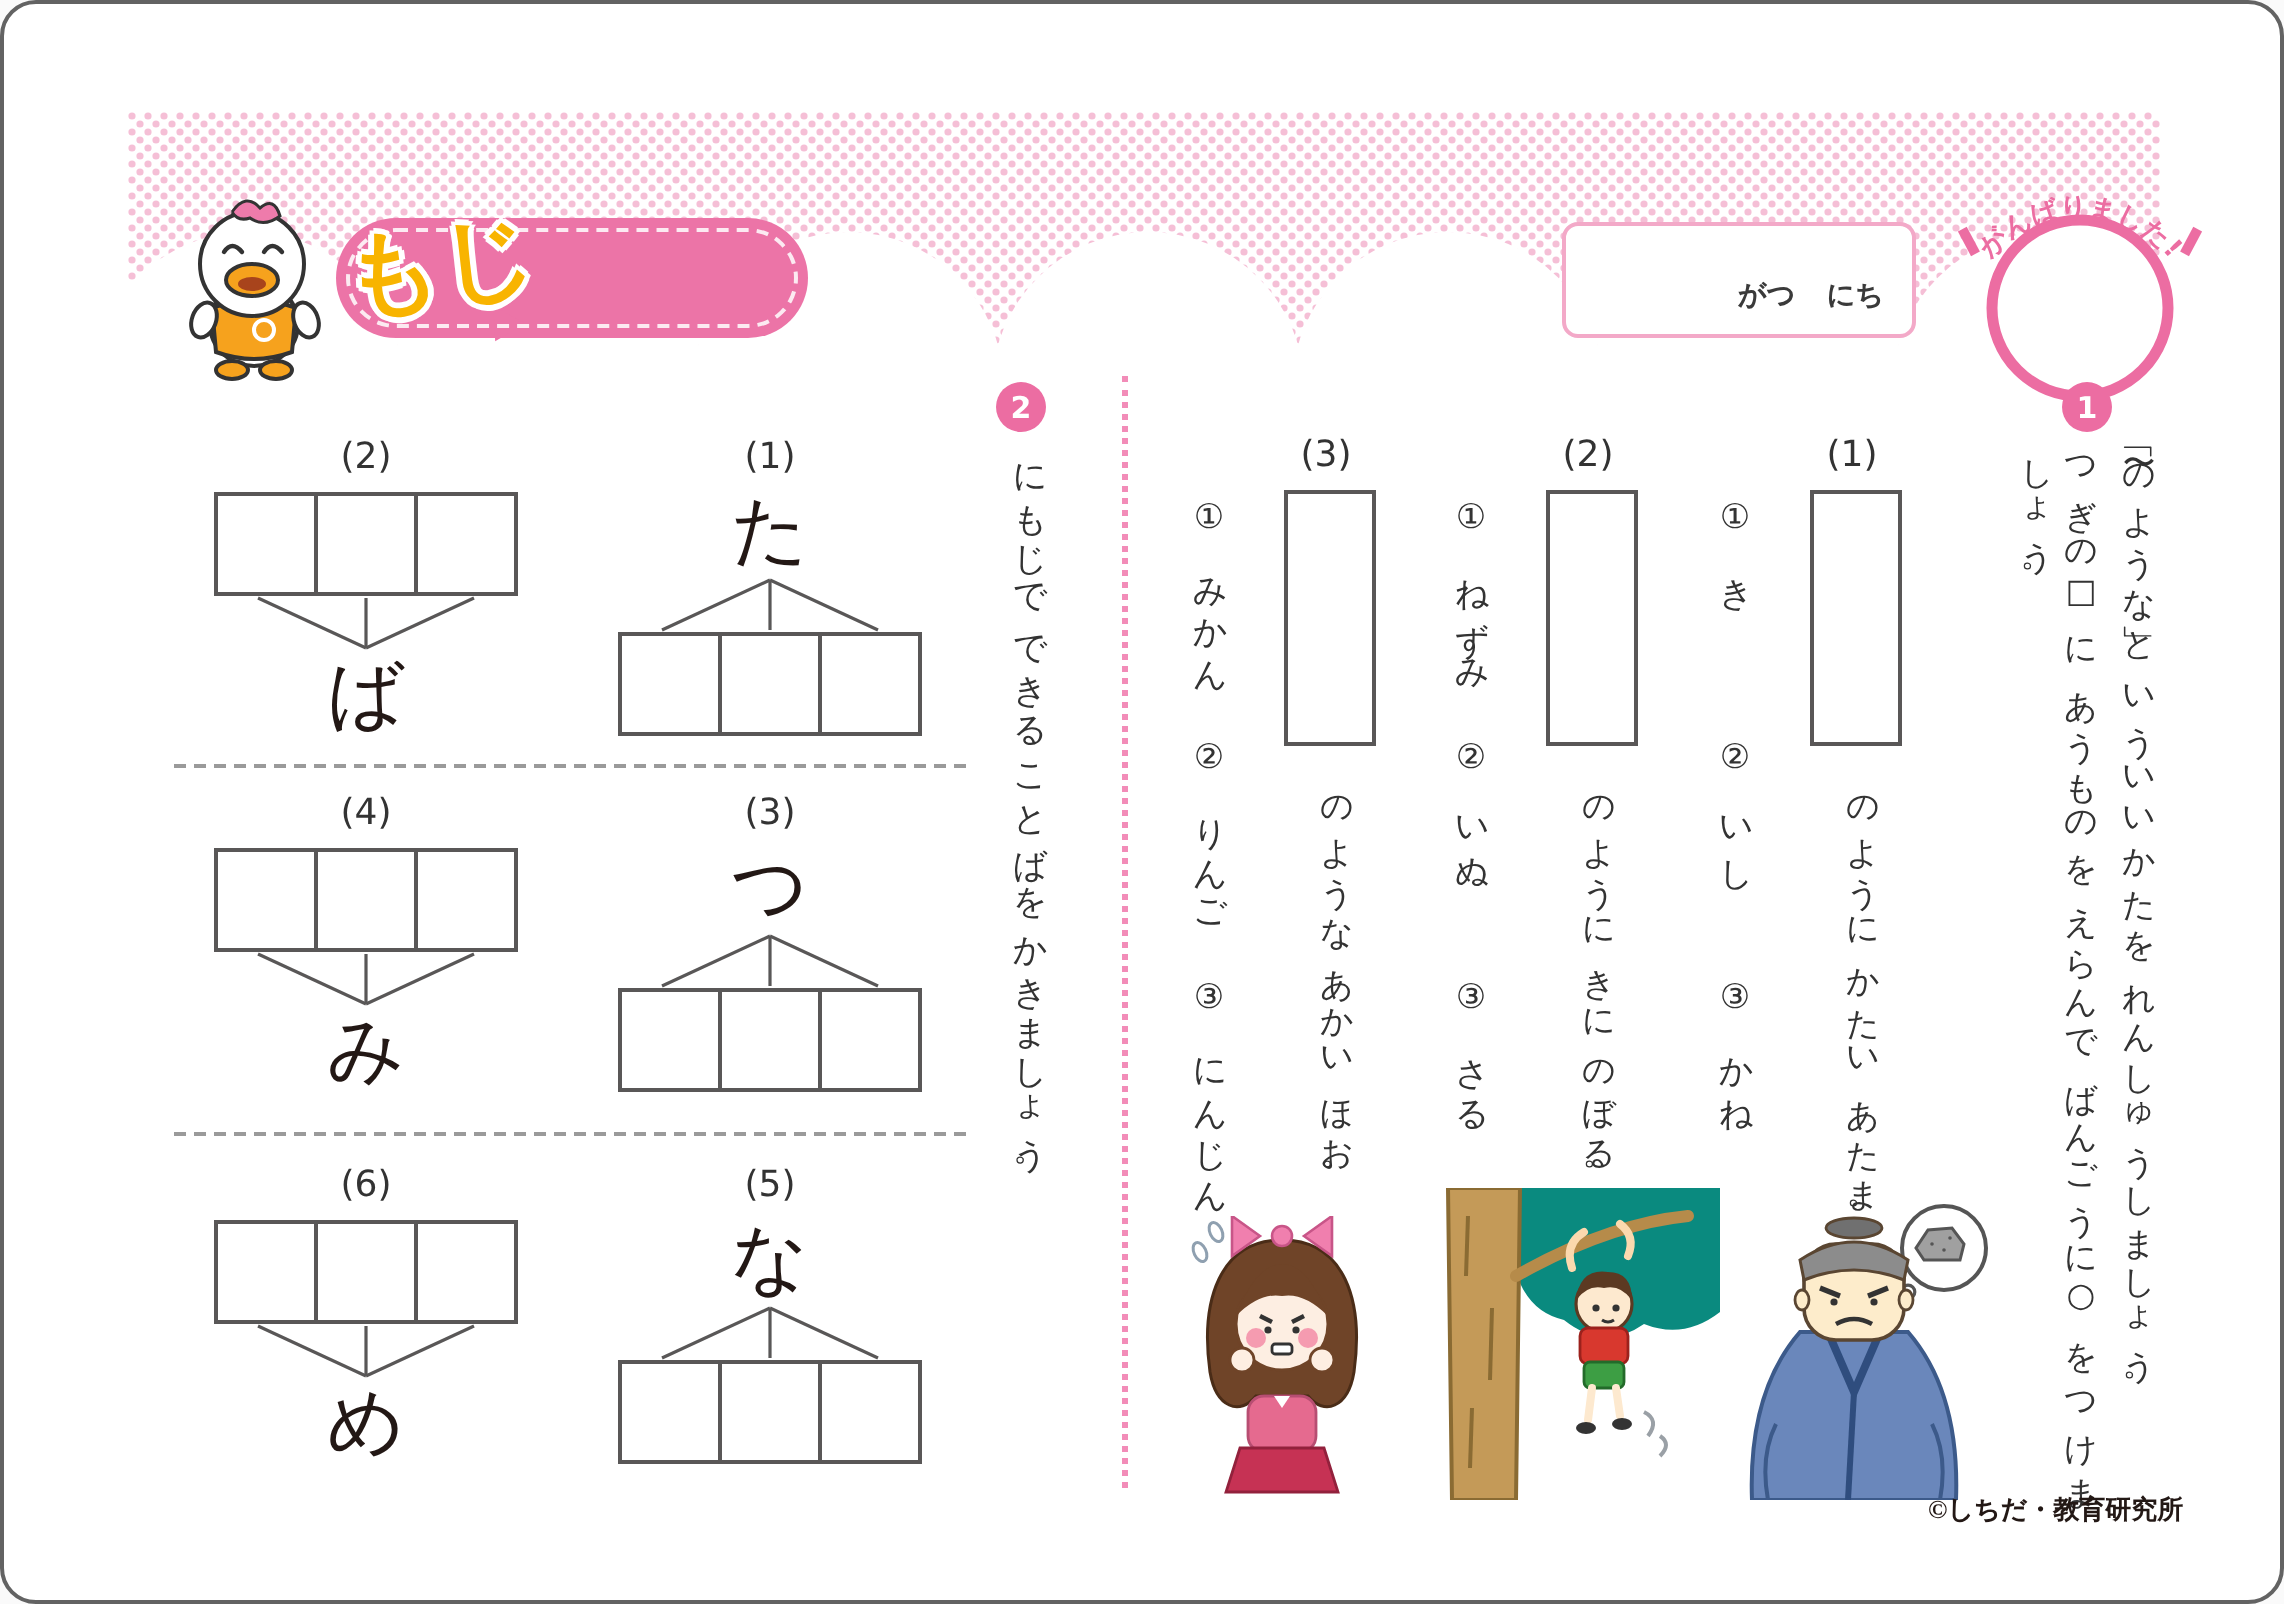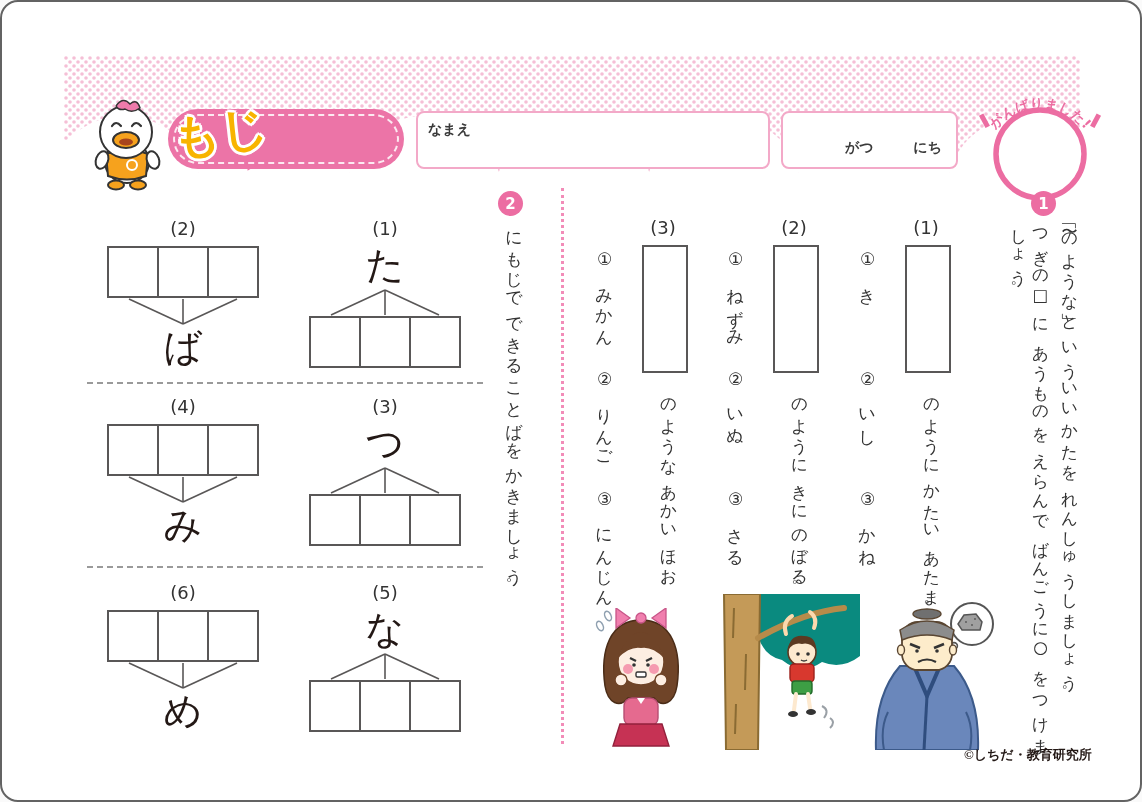--- a/index.html
+++ b/index.html
@@ -33,21 +33,21 @@
   }
   .name-box {
     position:absolute; left:414px; top:109px; width:354px; height:58px;
     border:2px solid #f3a9c8; border-radius:8px; background:#fff; padding:6px 10px;
   }
   .name-box .lbl { font-size:14px; font-weight:bold; color:#3a3a3a; }
   .date-box {
     position:absolute; left:779px; top:109px; width:177px; height:58px;
     border:2px solid #f3a9c8; border-radius:8px; background:#fff;
   }
-  .date-box .lbl { position:absolute; bottom:10px; font-size:14px; font-weight:bold; }
+  .date-box .lbl { position:absolute; bottom:10px; font-size:14px; font-weight:bold;margin-left:24px; }
   .date-box .month { left:62px; }
   .date-box .day { right:14px; }
   .stamp { position:absolute; left:972px; top:78px; }
   
   .badge {
     position:absolute; width:25px; height:25px; border-radius:50%;
     background:#ec6da2; color:#fff; font-weight:bold; font-size:15px;
     display:flex; align-items:center; justify-content:center;
   }
   .v-divider { position:absolute; left:559px; top:186px; height:556px; border-left:3px dotted #f28cb8; }
@@ -117,23 +117,20 @@
     <ellipse cx="12" cy="64" rx="6" ry="9" fill="#fff" stroke="#333" stroke-width="2" transform="rotate(20 12 64)"></ellipse>
     <ellipse cx="63" cy="64" rx="6" ry="9" fill="#fff" stroke="#333" stroke-width="2" transform="rotate(-20 63 64)"></ellipse>
     <ellipse cx="26" cy="89" rx="8" ry="4.5" fill="#f6a21d" stroke="#333" stroke-width="2"></ellipse>
     <ellipse cx="48" cy="89" rx="8" ry="4.5" fill="#f6a21d" stroke="#333" stroke-width="2"></ellipse>
   </svg>
 
   <div class="title-bubble">
     <span class="subject-label">もじ</span>
   </div>
 
-  <div class="name-box">
-    <span class="lbl">なまえ</span>
-  </div>
 
   <div class="date-box">
     <span class="lbl month">がつ</span>
     <span class="lbl day">にち</span>
   </div>
 
   <svg class="stamp" width="132" height="132" viewBox="0 0 132 132">
     <circle cx="66" cy="74" r="44" fill="#fff" stroke="#ec6da2" stroke-width="5.5"></circle>
     <defs>
         <path id="arcp" d="M 8,86 A 58 58 0 0 1 124,86" fill="none"></path>

